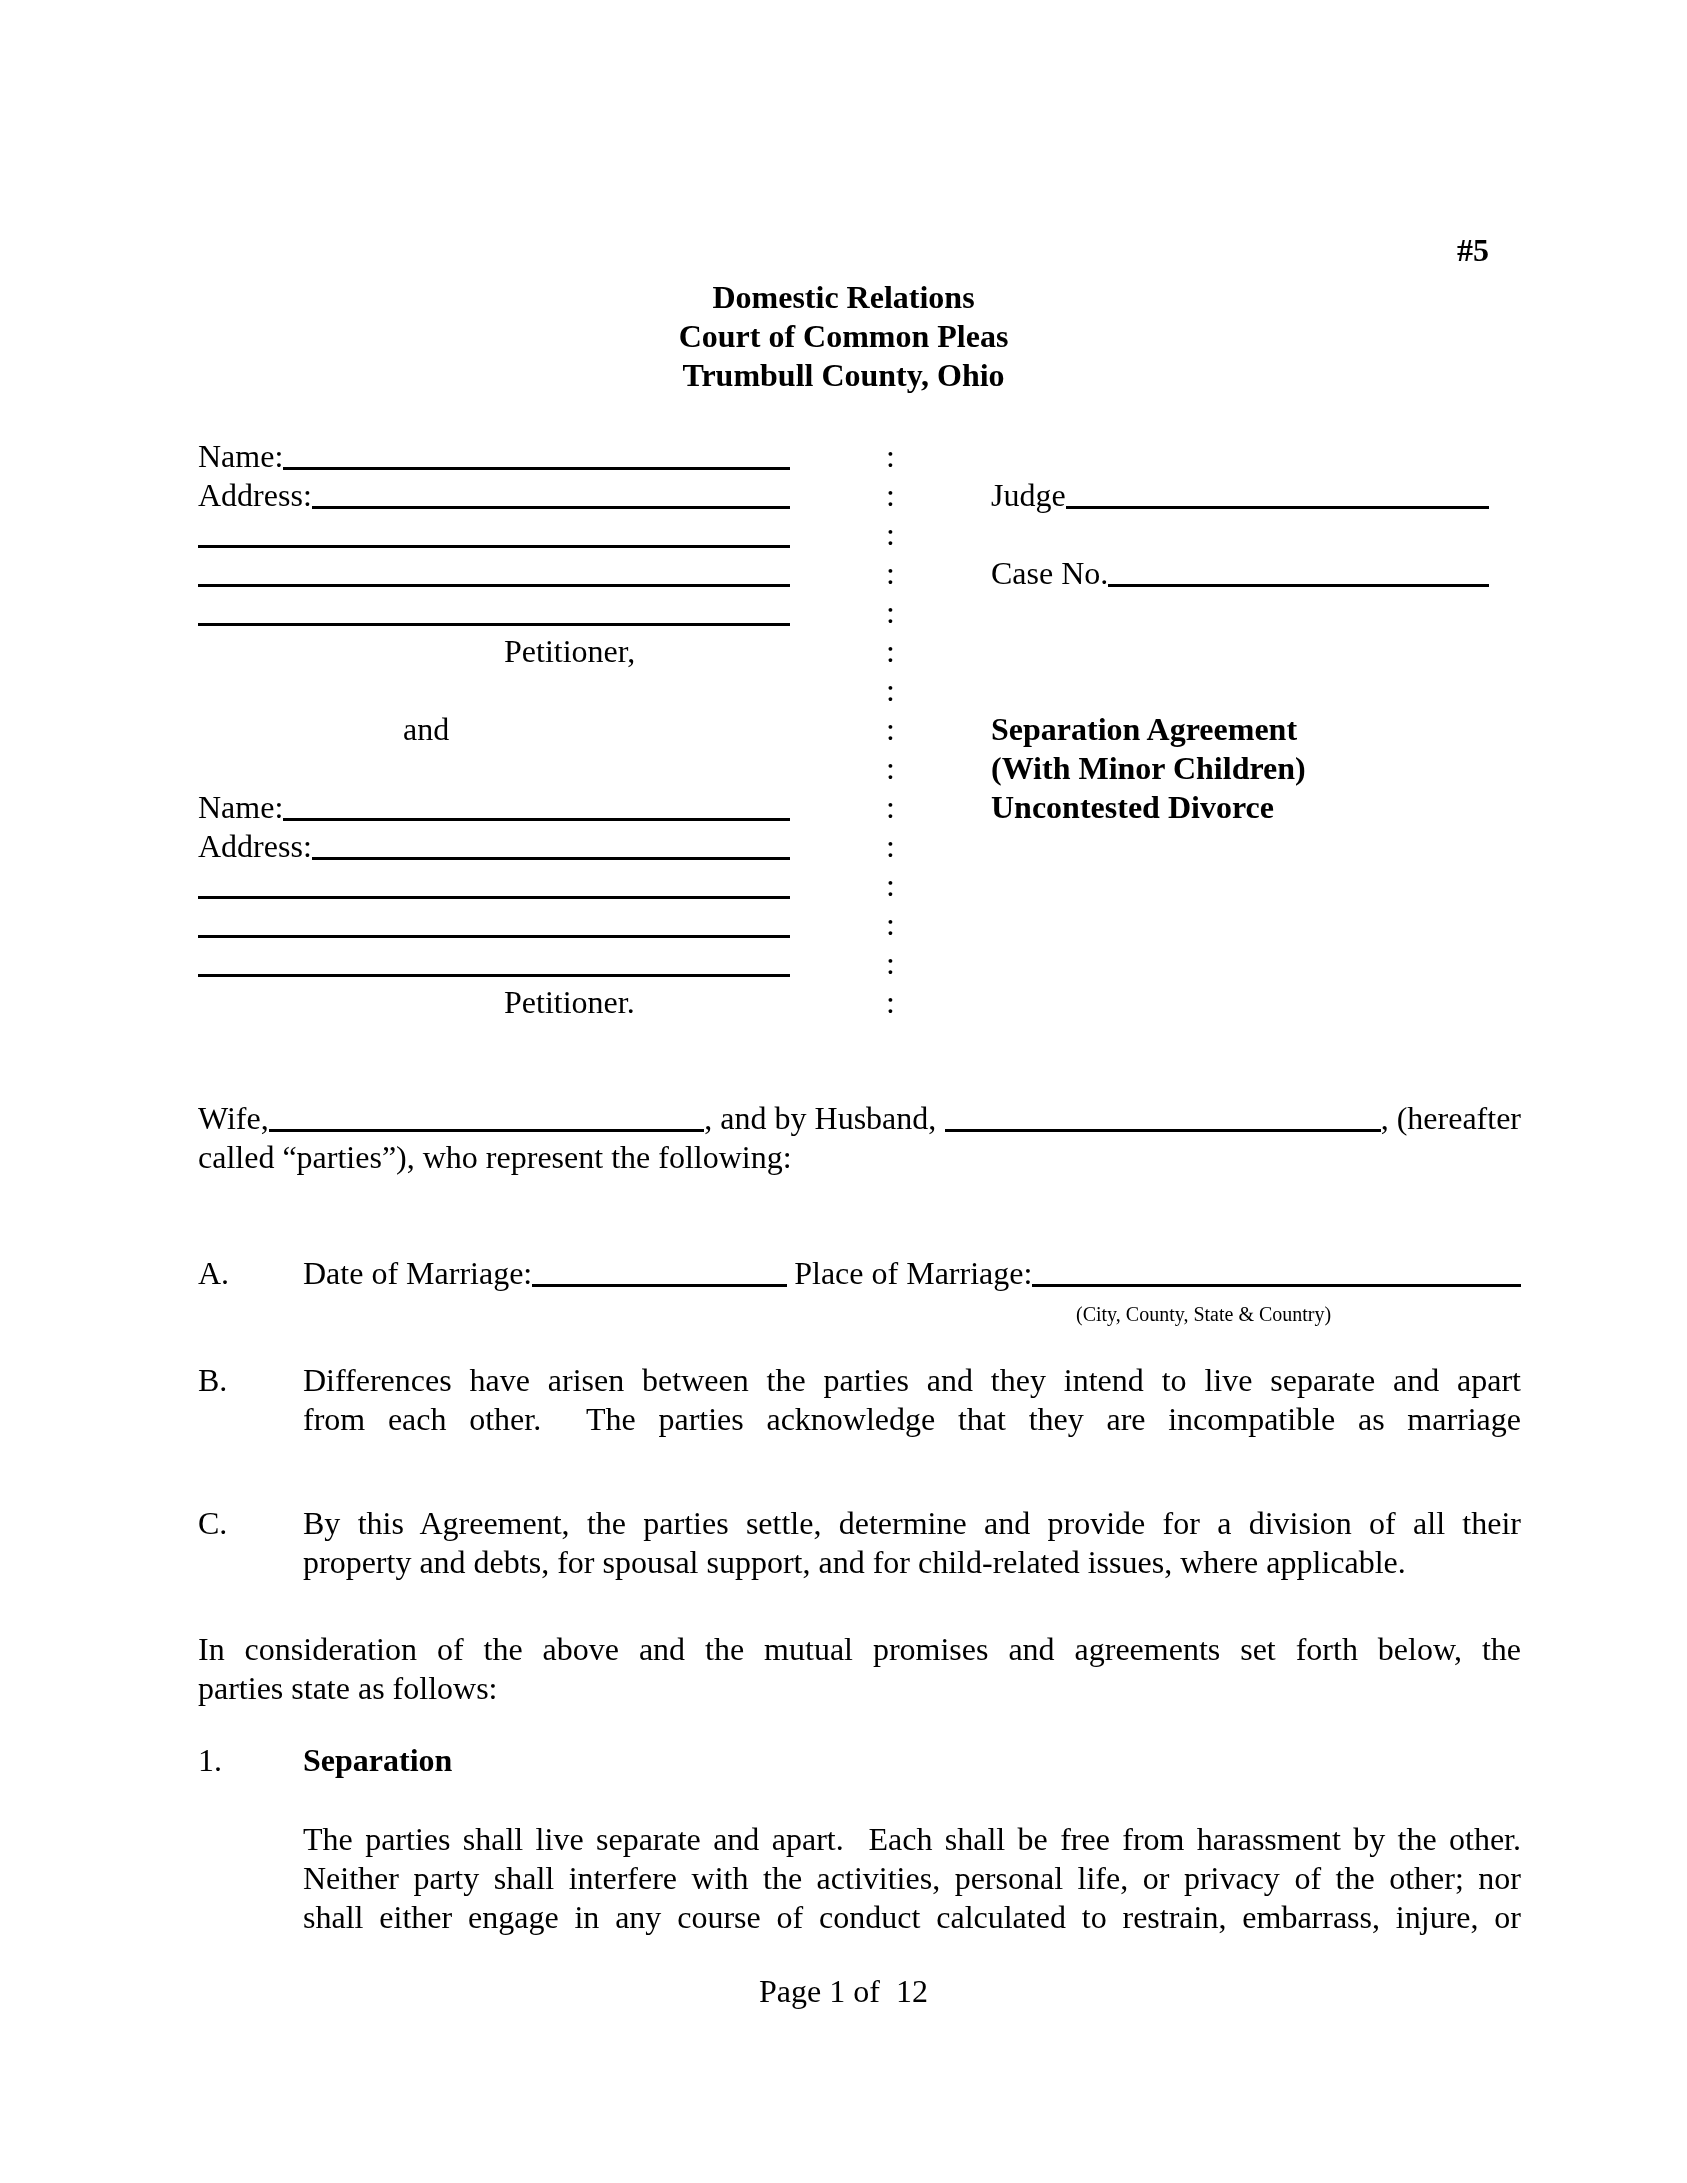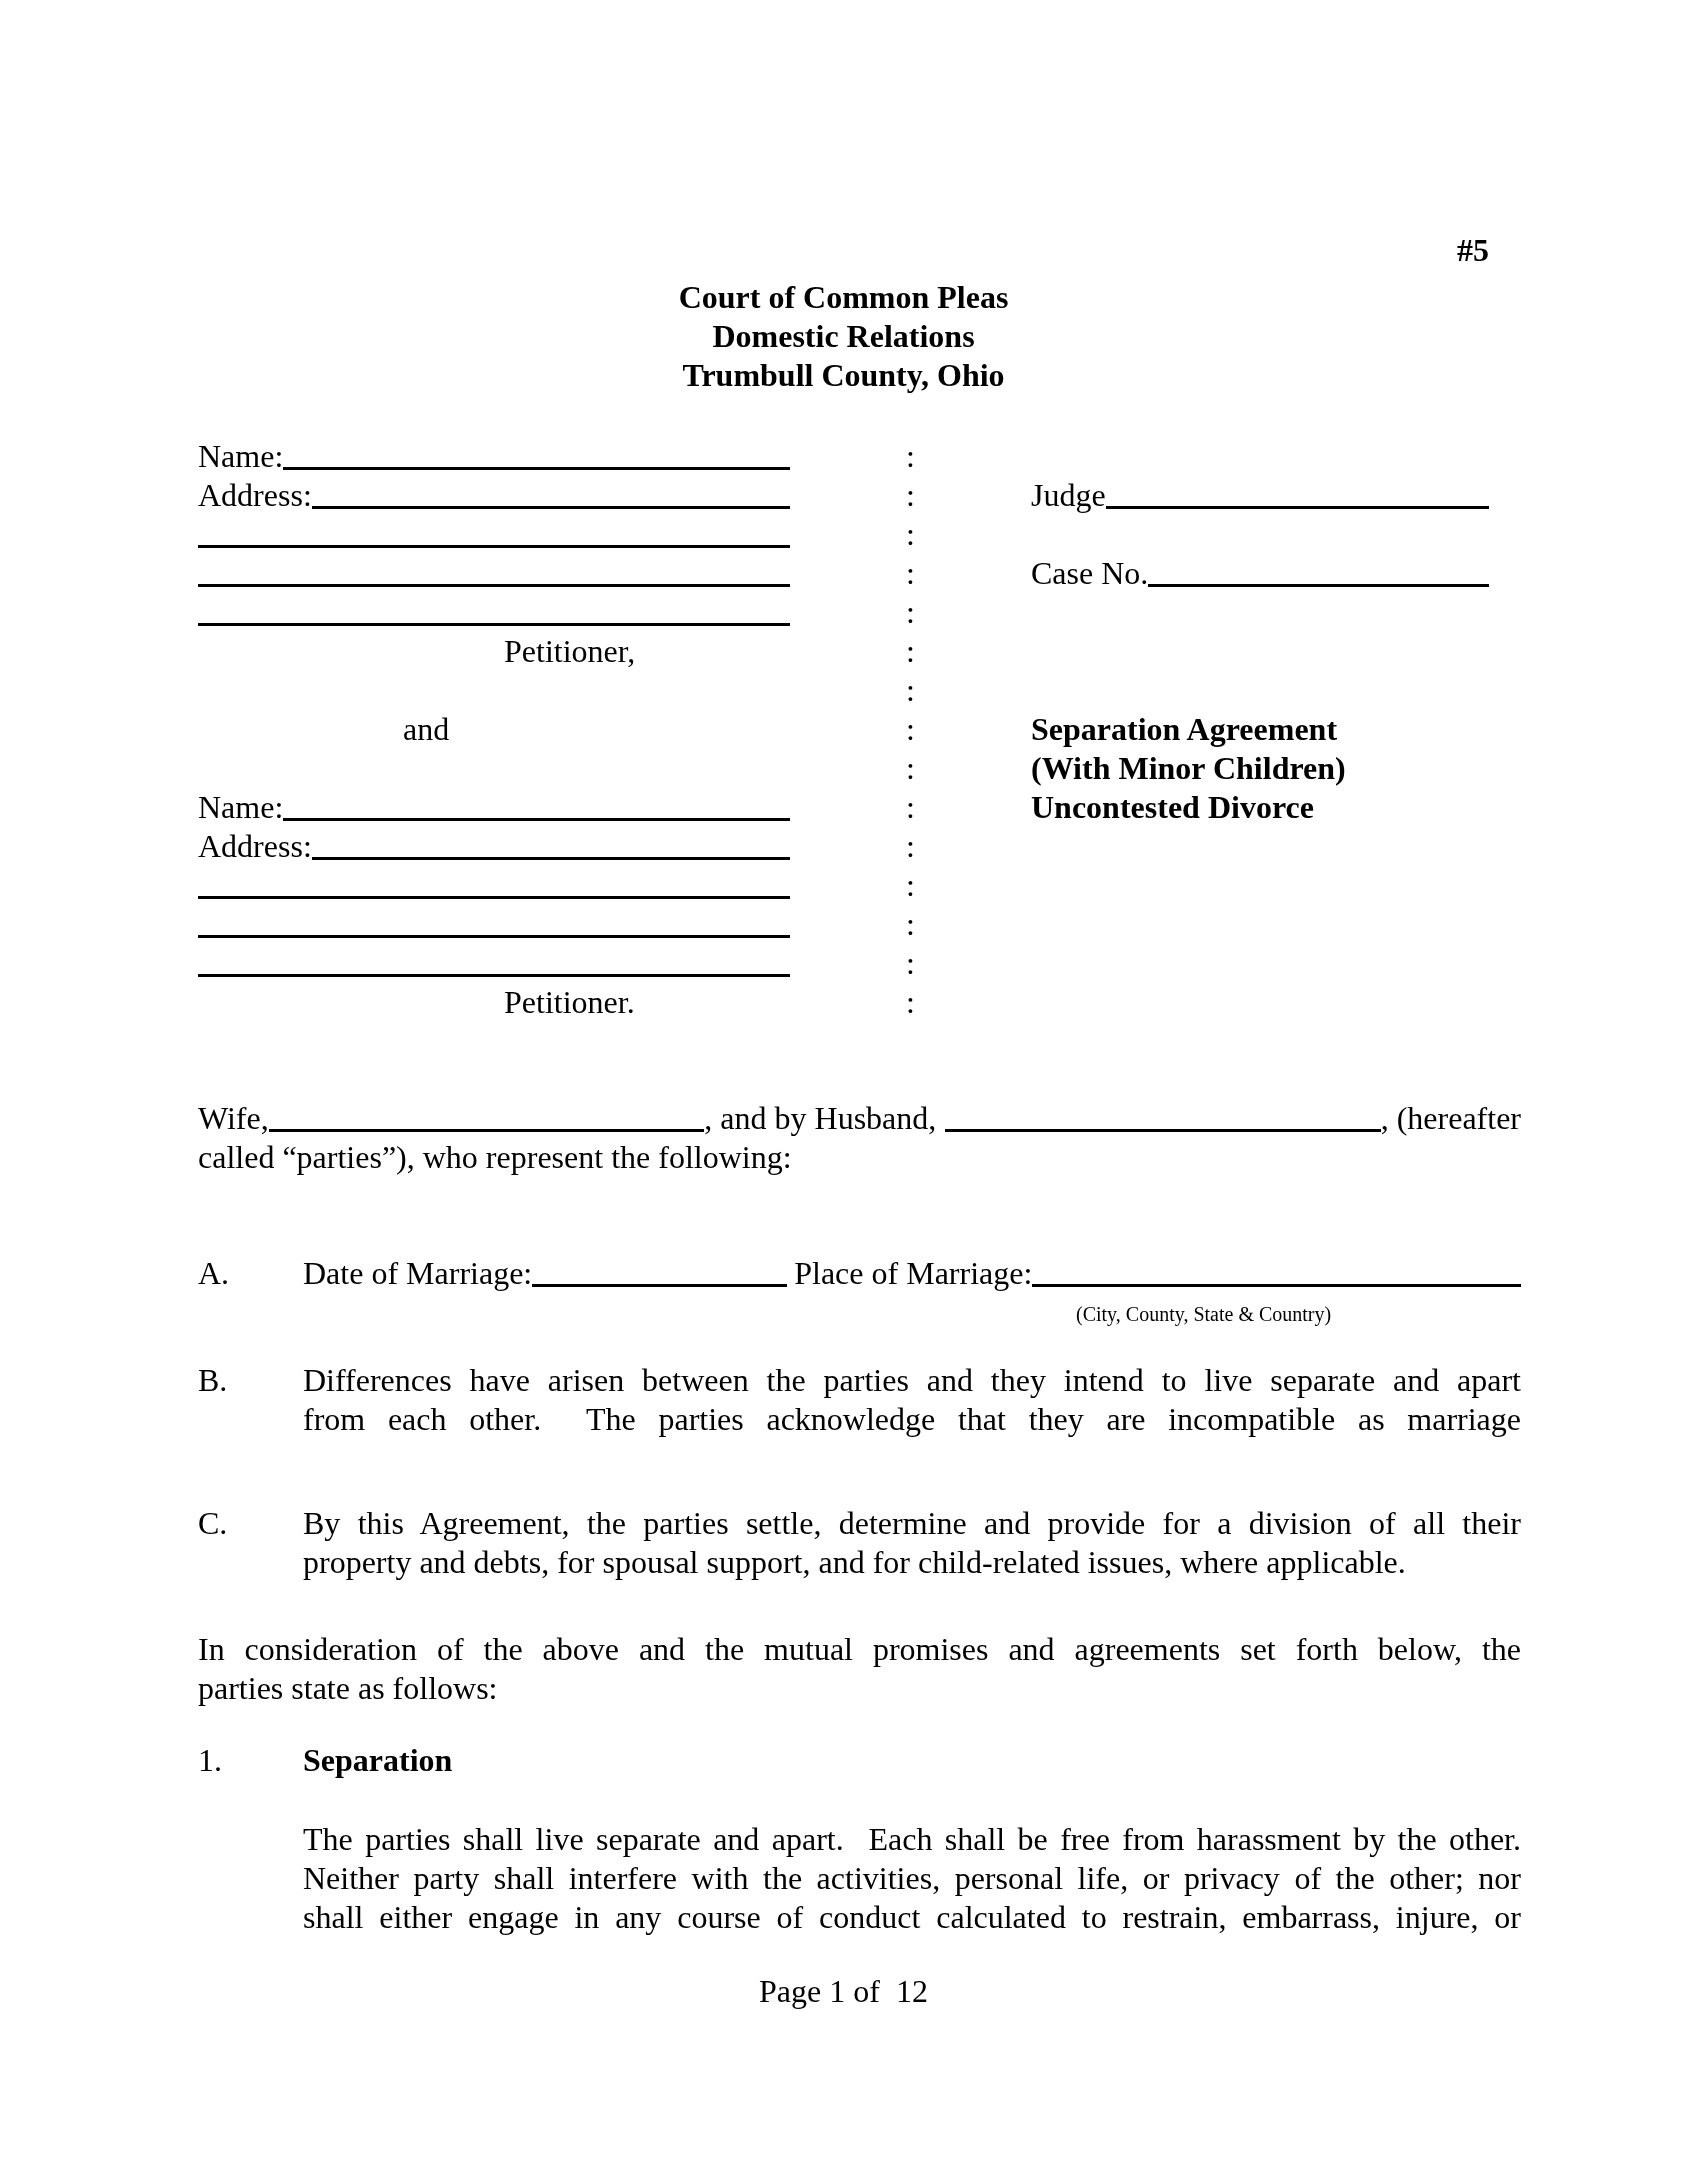--- a/index.html
+++ b/index.html
@@ -10,21 +10,21 @@
     font-family:"Liberation Serif","DejaVu Serif",serif;
     font-size:32px; color:#000; overflow:hidden;
   }
   .abs  { position:absolute; left:198px; width:1291px; }
   .wide { width:1323px; }
   .bold { font-weight:bold; }
   .center { text-align:center; }
   .right { text-align:right; }
   .line { height:39px; line-height:39px; }
   
-  .cap-row   { display:flex; height:39px;gap:20px; }
+  .cap-row   { display:flex; height:39px; }
   .cap-left  { width:592px; display:flex; align-items:flex-end; white-space:nowrap; }
   .cap-mid   { width:201px; text-align:center; line-height:39px; }
   .cap-right { flex:1; display:flex; align-items:flex-end; white-space:nowrap; }
   .lbl { line-height:39px; display:inline-block; }
   .bl  { flex:1 1 auto; border-bottom:3.5px solid #000; height:0; margin-bottom:6.1px; }
   .ml-petitioner { margin-left:306px; }
   .ml-and { margin-left:205px; }
   
   .jl { height:39px; line-height:39px; text-align:justify; text-align-last:justify; }
   .ll { height:39px; line-height:39px; }
@@ -38,22 +38,22 @@
   .ml8 { margin-left:7px; }
   .hint { font-size:20px; line-height:35px; padding-left:878px; margin-top:3.5px; white-space:nowrap; }
   .indent { padding-left:105px; }
 </style>
 </head>
 <body>
 
 <div class="abs right bold line" style="top:231px;">#5</div>
 
 <div class="abs center bold" style="top:278px;">
+  <div class="line">Domestic Relations</div>
   <div class="line">Court of Common Pleas</div>
-  <div class="line">Domestic Relations</div>
   <div class="line">Trumbull County, Ohio</div>
 </div>
 
 <div class="abs" style="top:437px;">
 
   <div class="cap-row">
     <div class="cap-left">
       <span class="lbl">Name:</span>
       <span class="bl"></span>
     </div>

